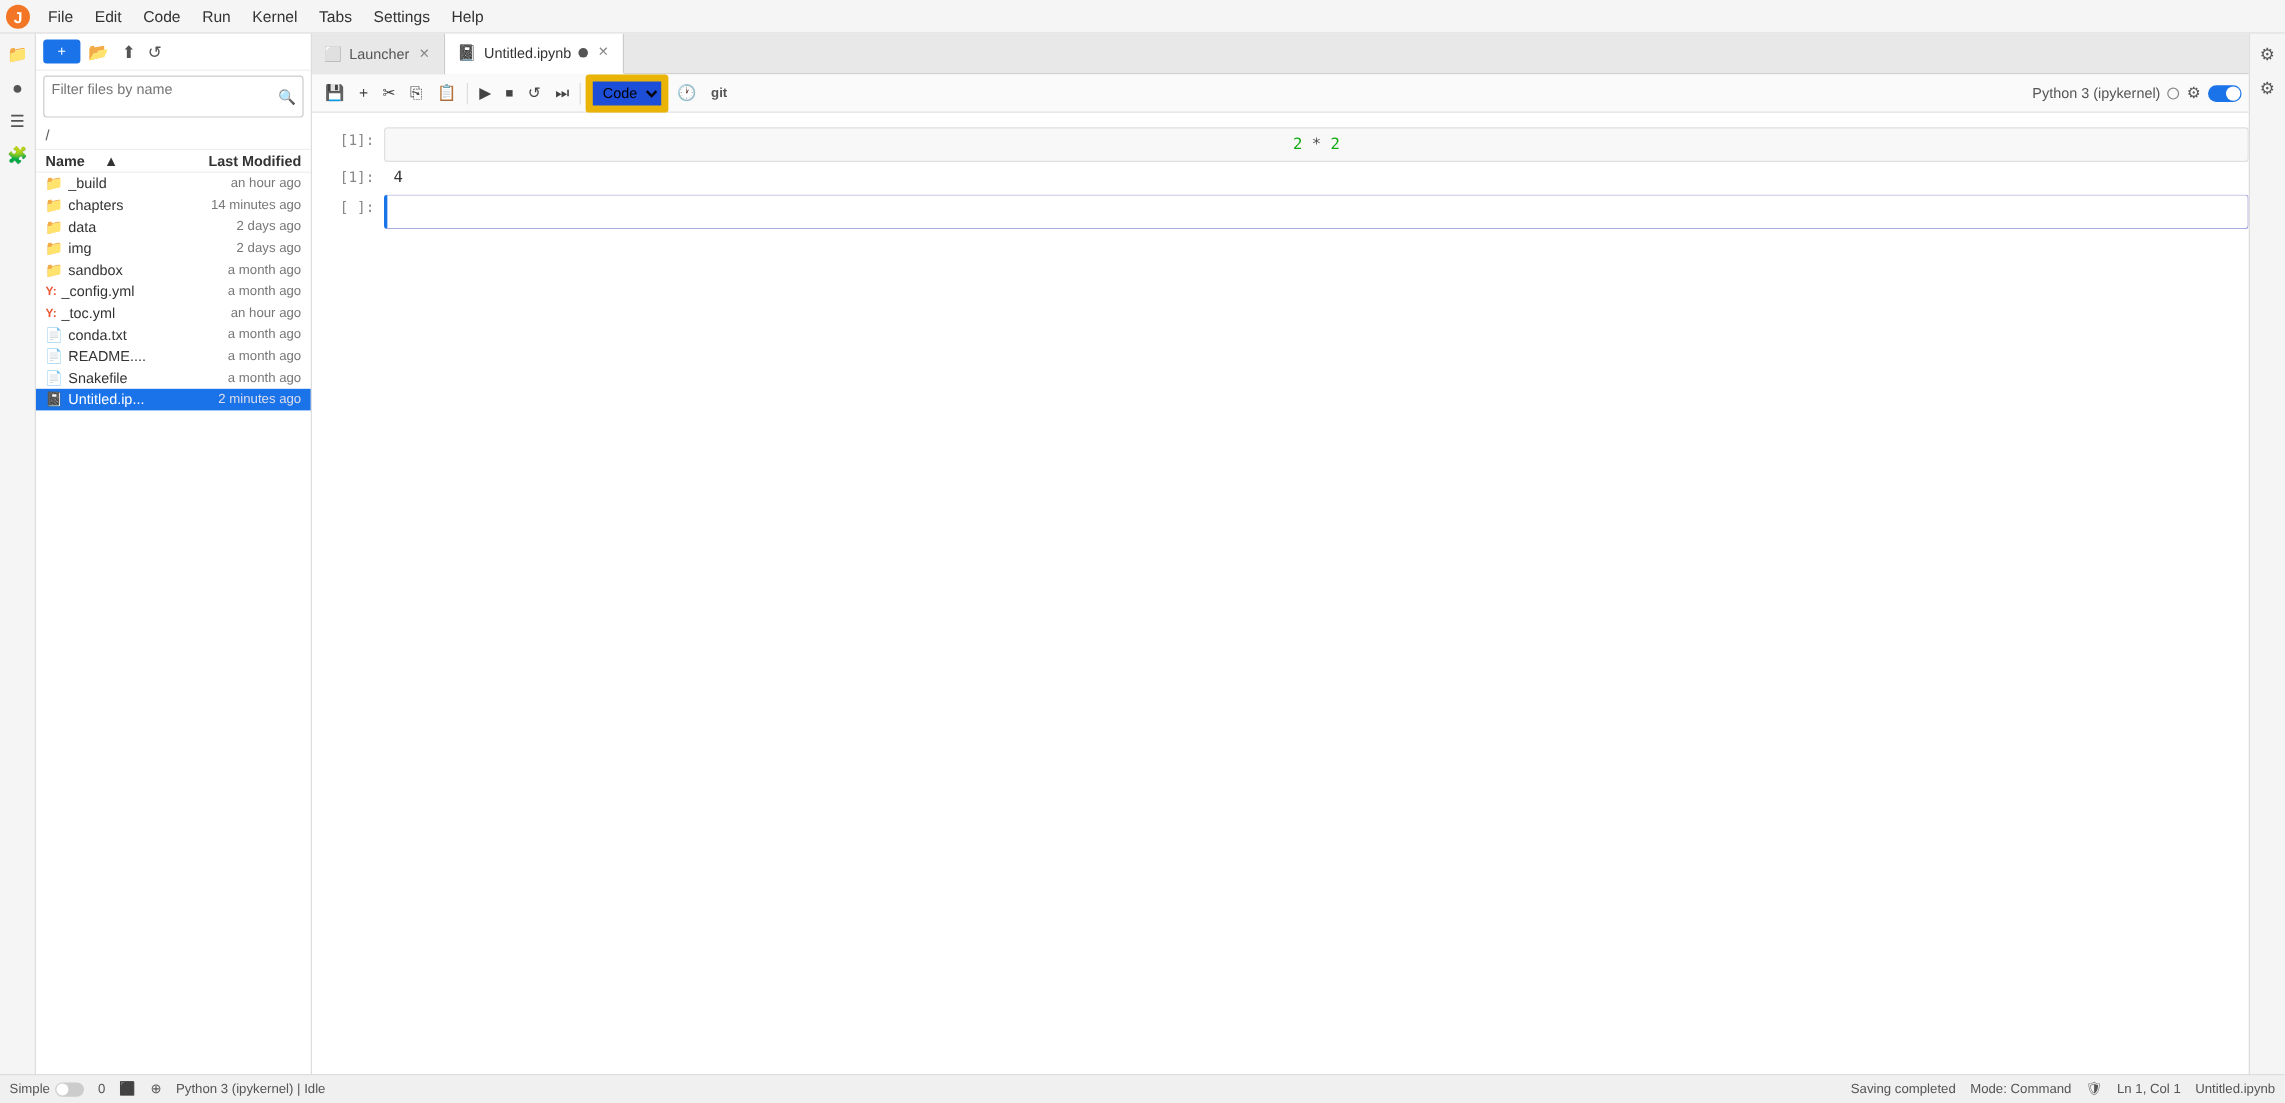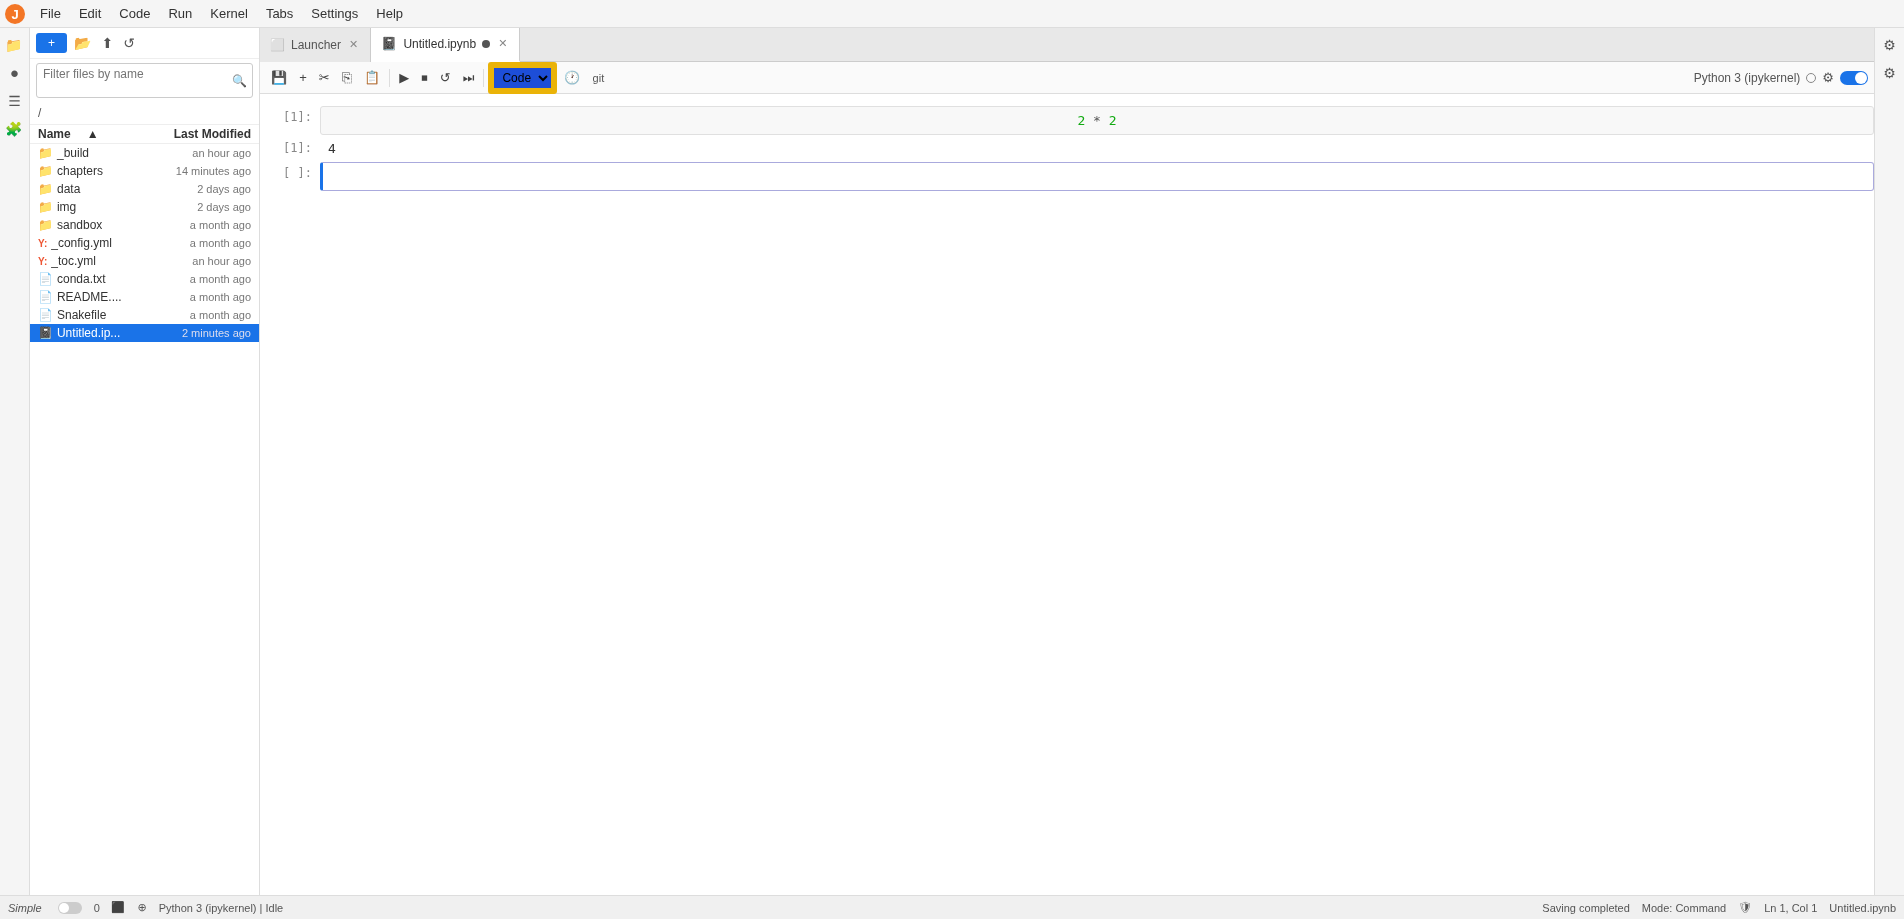--- a/index.html
+++ b/index.html
@@ -71,21 +71,21 @@
     .cell { display: flex; margin: 2px 0; }
     .cell-prompt { width: 60px; text-align: right; padding-right: 8px; font-size: 12px; color: #888; font-family: monospace; padding-top: 4px; flex-shrink: 0; }
     .cell-body { flex: 1; }
     .cell-input { border: 1px solid transparent; padding: 4px 8px; font-family: monospace; font-size: 13px; min-height: 24px; background: #f8f8f8; }
     .cell-input.active { border-left: 3px solid #1a73e8; border-color: #cce; border-left-color: #1a73e8; }
     .cell-output { padding: 4px 8px; font-family: monospace; font-size: 13px; color: #333; }
 
     
     .status-bar { height: 24px; background: #f0f0f0; border-top: 1px solid #ddd; display: flex; align-items: center; padding: 0 8px; gap: 12px; font-size: 11px; color: #555; }
     .status-right { margin-left: auto; display: flex; align-items: center; gap: 12px; }
-    .simple-toggle { display: flex; align-items: center; gap: 16px; font-style: italic; }
+    .simple-toggle { display: flex; align-items: center; gap: 4px; }
     .toggle-sm { width: 24px; height: 12px; background: #ccc; border-radius: 6px; position: relative; cursor: pointer; }
     .toggle-sm-knob { width: 10px; height: 10px; border-radius: 50%; background: white; position: absolute; top: 1px; left: 1px; }
 
     
     .right-panel { width: 30px; background: #f5f5f5; border-left: 1px solid #ddd; display: flex; flex-direction: column; align-items: center; padding-top: 4px; gap: 2px; }
   </style>
 </head>
 <body>
 
 <div class="menubar">
@@ -257,21 +257,21 @@
       <button class="nb-btn" title="Run">▶</button>
       <button class="nb-btn" title="Stop">⏹</button>
       <button class="nb-btn" title="Restart">↺</button>
       <button class="nb-btn" title="Restart and Run All">⏭</button>
       <div class="nb-divider"></div>
       <select class="nb-select">
         <option>Code</option>
       </select>
       <button class="nb-btn" title="Timing">🕐</button>
       <button class="nb-btn" title="Git">
-        <span style="font-size:11px;font-weight:normal;color:#555">git</span>
+        <span style="font-size:11px;font-weight:bold;color:#555">git</span>
       </button>
       <div class="nb-right">
         <span>Python 3 (ipykernel)</span>
         <span class="kernel-circle"></span>
         <span style="font-size:13px;color:#555">⚙</span>
         <div class="toggle-switch on">
           <div class="toggle-knob"></div>
         </div>
       </div>
     </div>

